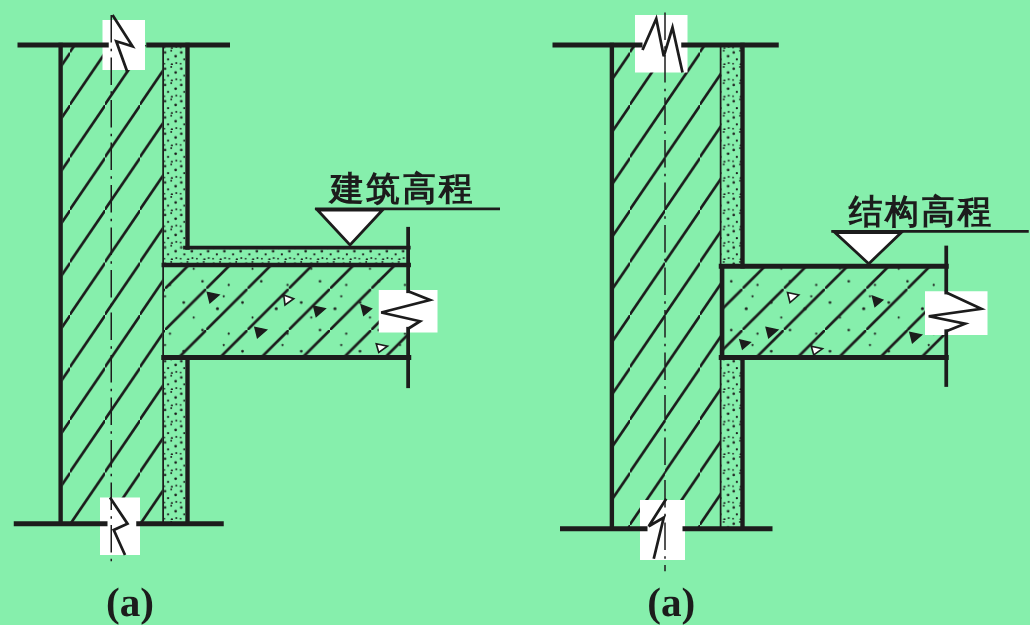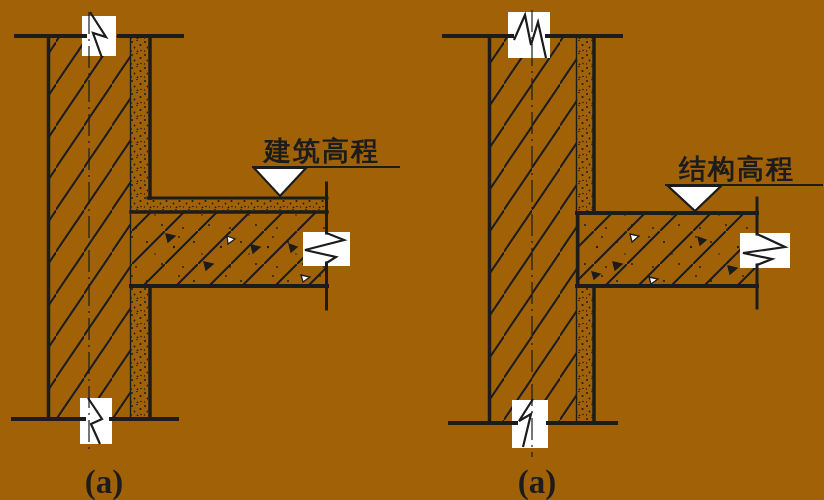--- a/index.html
+++ b/index.html
@@ -8,21 +8,21 @@
     background: #ffffff;
     width: 824px;
     height: 500px;
     overflow: hidden;
     font-family: "Liberation Serif", "DejaVu Serif", serif;
   }
   .canvas-wrap {
     position: relative;
     width: 824px;
     height: 500px;
-    background: #a16207;
+    background: #86efac;
   }
   svg { display: block; }
   .ink { stroke: #1c1c1c; }
   .t4 { stroke-width: 4; }
   .t3 { stroke-width: 3; }
   .t2 { stroke-width: 2.2; }
   .thin { stroke-width: 1.4; }
   .whitefill { fill: #ffffff; }
   .cap { stroke: #1c1c1c; stroke-linecap: square; }
   .centerline {

